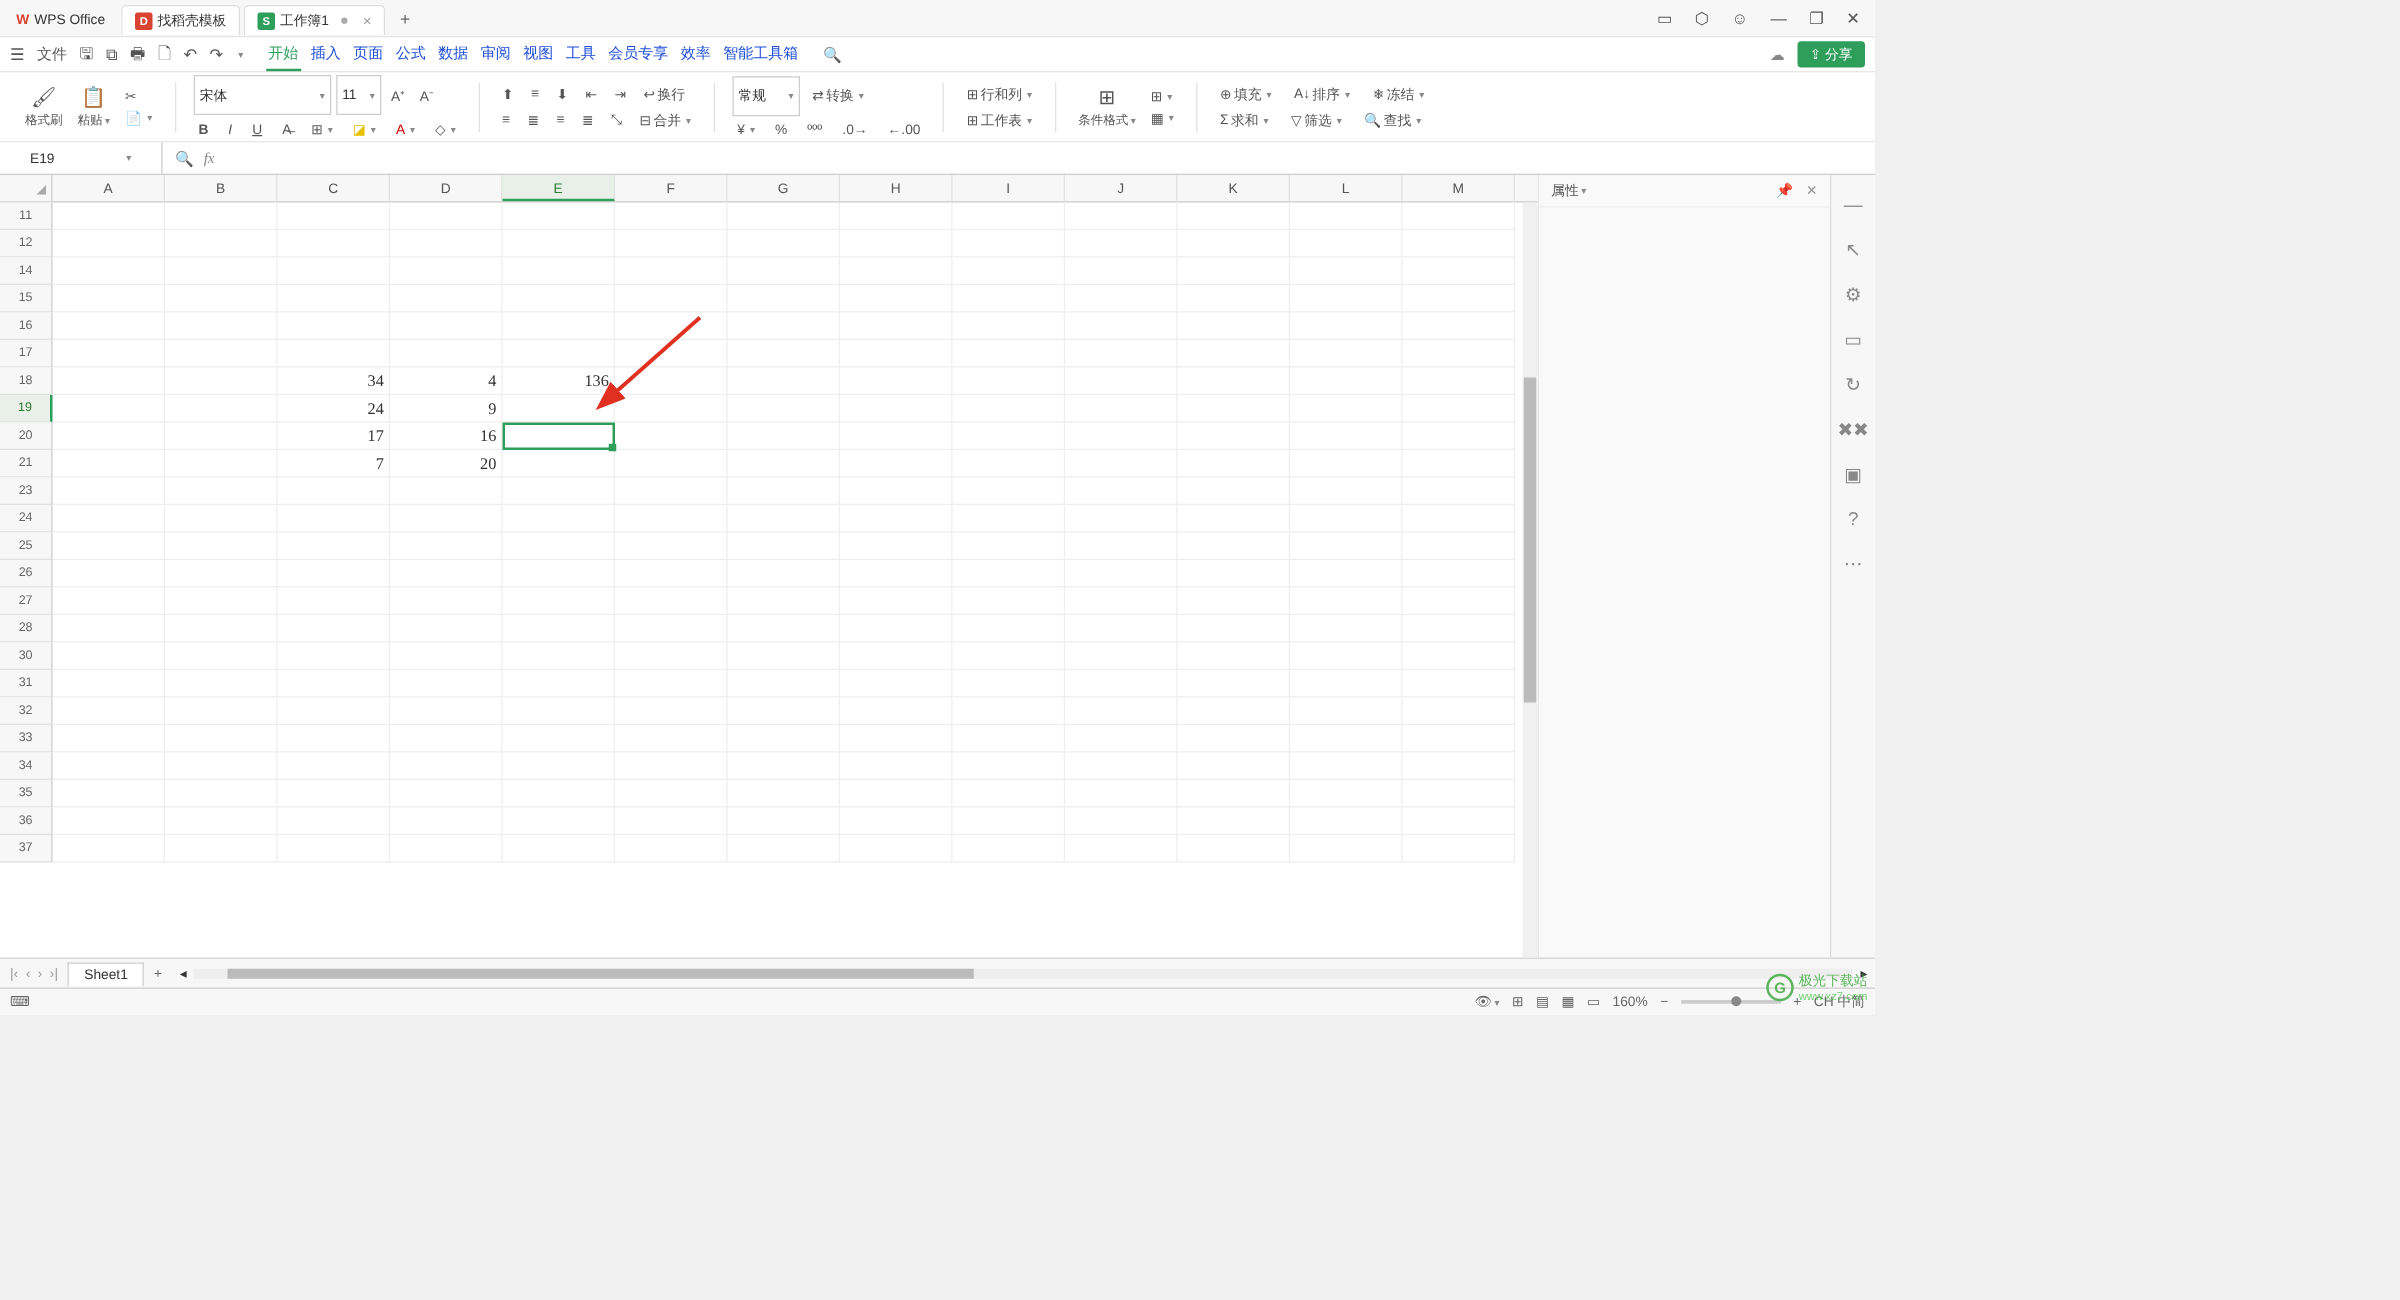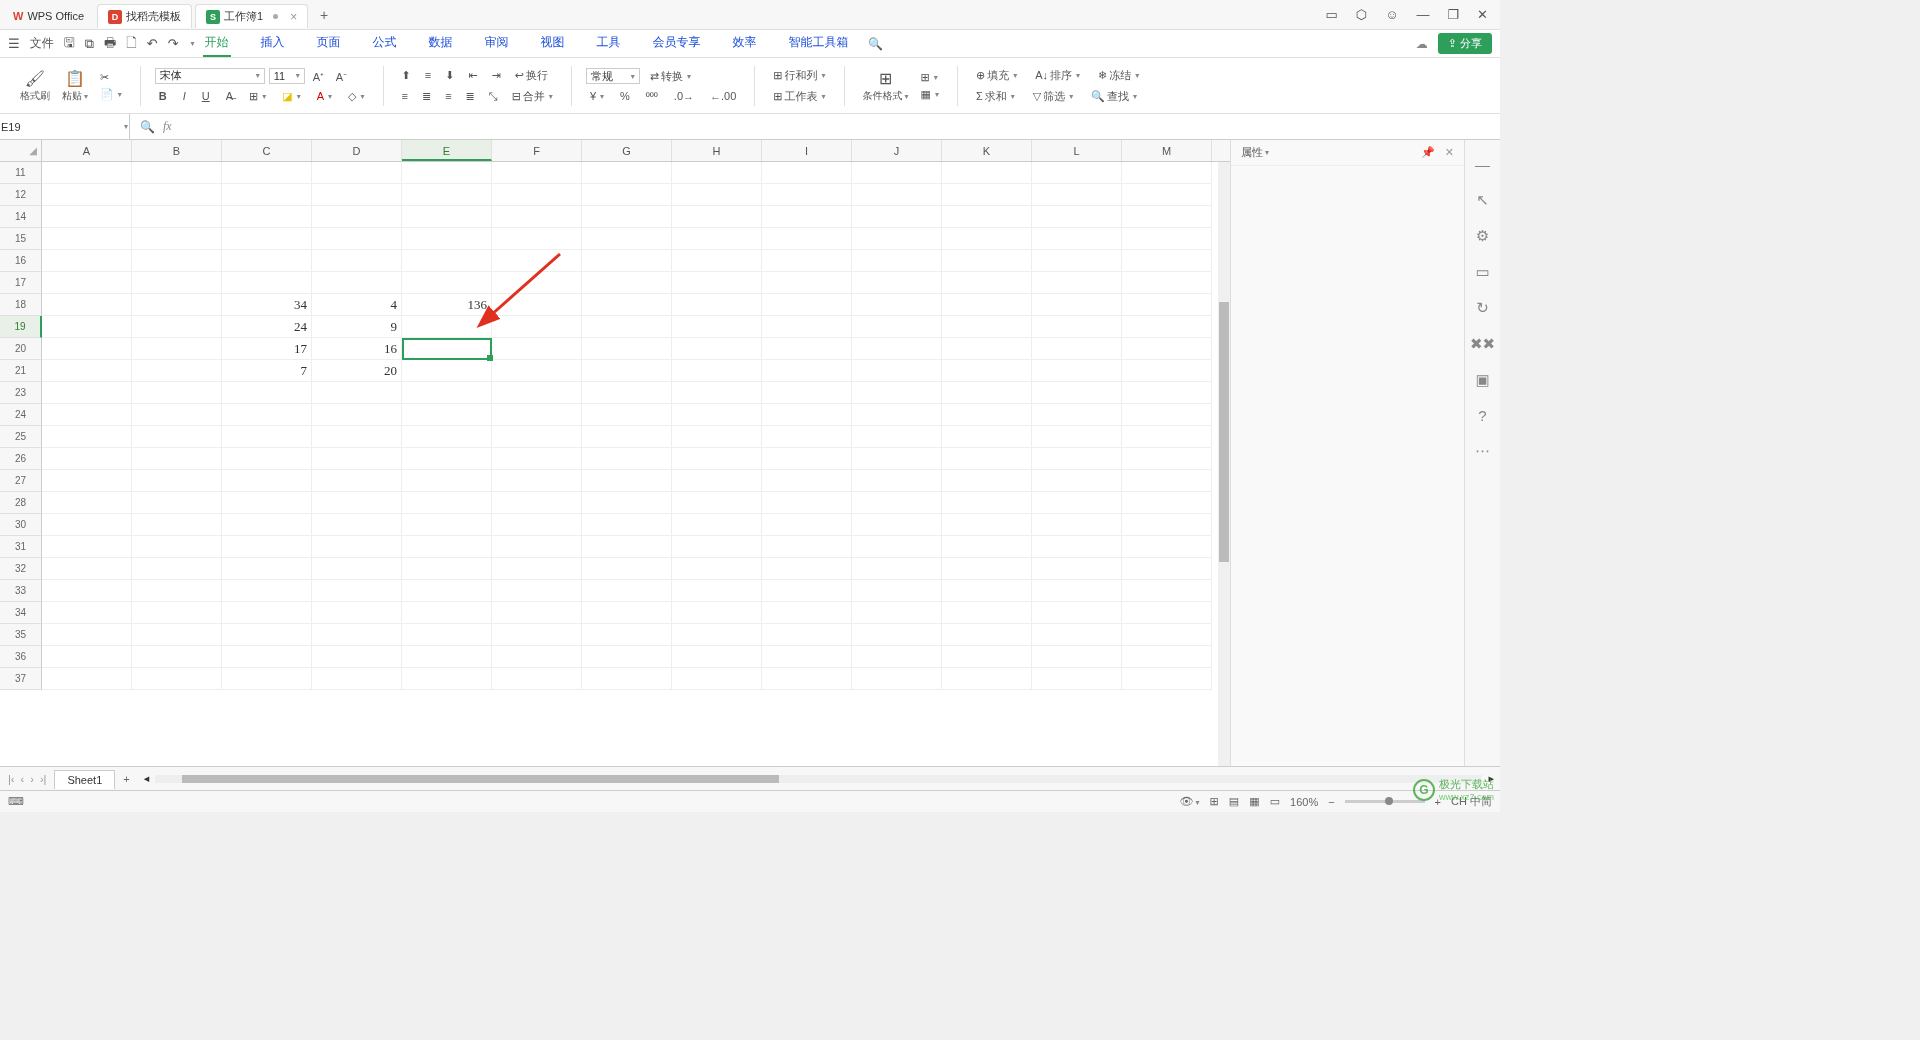--- a/index.html
+++ b/index.html
@@ -17,43 +17,43 @@
 .tab-close{margin-left:12px;color:#999;font-size:12px}
 .tab-dot{width:5px;height:5px;border-radius:50%;background:#aaa;margin-left:10px}
 .tab-add{width:20px;text-align:center;color:#666;font-size:14px;margin-left:6px}
 .win-ctrl{margin-left:auto;display:flex;align-items:center;gap:18px;padding-right:12px;color:#555}
 .win-ctrl span{font-size:13px;cursor:pointer}
 
 
 .menubar{height:28px;display:flex;align-items:center;padding:0 8px;background:#fff;border-bottom:1px solid #e0e0e0}
 .mb-left{display:flex;align-items:center;gap:10px;color:#555}
 .mb-left .ico{font-size:13px}
-.menu{display:flex;gap:28px;margin-left:8px;font-size:12px}
+.menu{display:flex;gap:6px;margin-left:18px;font-size:12px}
 .menu span{color:#1d4ed8;cursor:pointer;padding:4px 2px}
 .menu .active{color:#2e9e5b;border-bottom:2px solid #2e9e5b;font-weight:500}
 .mb-right{margin-left:auto;display:flex;align-items:center;gap:10px}
 .share-btn{background:#2e9e5b;color:#fff;padding:3px 10px;border-radius:3px;font-size:11px;display:flex;align-items:center;gap:3px}
 
 
 .ribbon{height:56px;display:flex;align-items:center;padding:2px 10px;background:#fff;border-bottom:1px solid #e0e0e0;gap:6px}
 .rgroup{display:flex;align-items:center;gap:4px;padding:0 6px;height:50px}
 .sep{width:1px;height:40px;background:#e0e0e0;margin:0 2px}
 .rbtn{display:flex;flex-direction:column;align-items:center;gap:1px;font-size:10px;color:#555;padding:2px 4px;cursor:pointer}
 .rbtn .ico{font-size:16px}
 .rbtn-h{display:flex;align-items:center;gap:2px;font-size:11px;color:#555;padding:1px 4px;cursor:pointer}
 .rcol{display:flex;flex-direction:column;gap:2px}
-.sel{border:1px solid #ccc;background:#fff;height:16px;font-size:11px;padding:0 4px;display:flex;align-items:center;justify-content:space-between}
+.sel{border:1px solid #ccc;background:#fff;height:32px;font-size:11px;padding:0 4px;display:flex;align-items:center;justify-content:space-between}
 .font-sel{width:110px}
 .size-sel{width:36px}
 .fmt-sel{width:54px}
 .dd{font-size:8px;color:#888;margin-left:2px}
 
 
 .fbar{height:26px;display:flex;align-items:center;border-bottom:1px solid #ccc;background:#fff}
-.namebox{width:130px;border-right:1px solid #ccc;display:flex;align-items:center;padding:0 1px;height:100%;font-size:11px}
+.namebox{width:130px;border-right:1px solid #ccc;display:flex;align-items:center;padding:0 24px;height:100%;font-size:11px}
 .namebox .dd{margin-left:auto}
 .fx-area{display:flex;align-items:center;gap:8px;padding:0 10px;color:#888}
 .fx{font-style:italic;font-family:serif}
 
 
 .gridwrap{flex:1;display:flex;overflow:hidden;position:relative}
 .grid{flex:1;position:relative;background:#fff}
 .colhdr{height:22px;display:flex;border-bottom:1px solid #ccc;background:#f7f7f7}
 .corner{width:42px;border-right:1px solid #ccc;display:flex;align-items:center;justify-content:flex-end;padding-right:4px;color:#aaa;font-size:10px}
 .ch{width:90px;text-align:center;line-height:22px;border-right:1px solid #e0e0e0;font-size:11px;color:#555}

